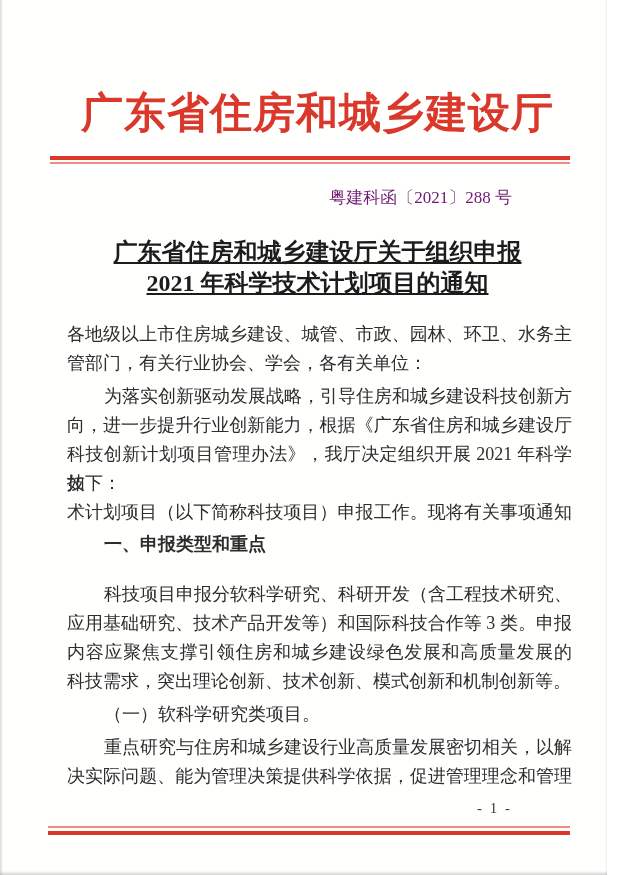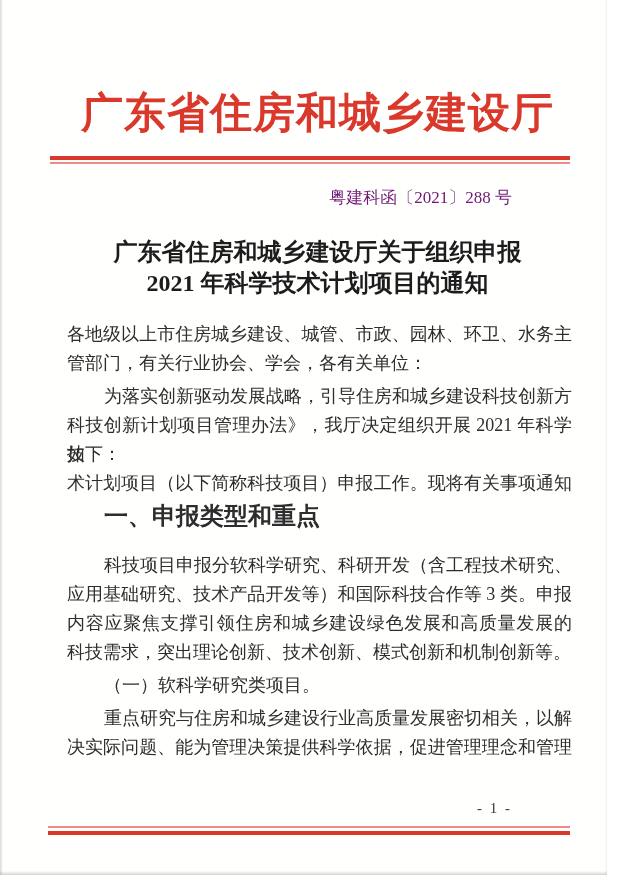--- a/index.html
+++ b/index.html
@@ -79,20 +79,21 @@
   .notice-title {
     position: absolute;
     top: 237px;
     left: 0;
     width: 635px;
     text-align: center;
     font-size: 24px;
     line-height: 31px;
     font-weight: bold;
     color: var(--title-ink);
+    text-decoration: underline;
   }
 
   .body-block {
     position: absolute;
     top: 320px;
     left: 67px;
     width: 505px;
     color: var(--ink);
   }
   .line {
@@ -101,23 +102,23 @@
     font-size: 18px;
     font-family: var(--serif);
   }
   .line.stretch {
     text-align: justify;
     text-align-last: justify;
   }
   .line.indent { padding-left: 37px; margin-top: 20px; }
   .line.para-start { margin-top: 4px; }
   .line.heading {
-    font-family: Liberation Serif, serif;
+    font-family: Liberation Mono, monospace;
     font-weight: bold;
-    font-size: 24px;
+    font-size: 18px;
   }
   .line.kaiti {
     font-size: 18px;
   }
 
   .page-number {
     position: absolute;
     top: 800px;
     right: 95px;
     font-size: 15px;
@@ -156,20 +157,21 @@
 
   <div class="notice-title">
     <div>广东省住房和城乡建设厅关于组织申报</div>
     <div>2021 年科学技术计划项目的通知</div>
   </div>
 
   <div class="body-block" id="body-block">
       <div class="line body stretch">各地级以上市住房城乡建设、城管、市政、园林、环卫、水务主</div>
       <div class="line body">管部门，有关行业协会、学会，各有关单位：</div>
       <div class="line body indent stretch para-start">为落实创新驱动发展战略，引导住房和城乡建设科技创新方</div>
+      <div class="line body stretch">向，进一步提升行业创新能力，根据《广东省住房和城乡建设厅</div>
       <div class="line body stretch">科技创新计划项目管理办法》，我厅决定组织开展 2021 年科学技</div>
       <div class="line body">如下：</div>
       <div class="line body stretch">术计划项目（以下简称科技项目）申报工作。现将有关事项通知</div>
       <div class="line heading indent para-start">一、申报类型和重点</div>
       <div class="line body indent stretch">科技项目申报分软科学研究、科研开发（含工程技术研究、</div>
       <div class="line body stretch">应用基础研究、技术产品开发等）和国际科技合作等 3 类。申报</div>
       <div class="line body stretch">内容应聚焦支撑引领住房和城乡建设绿色发展和高质量发展的</div>
       <div class="line body">科技需求，突出理论创新、技术创新、模式创新和机制创新等。</div>
       <div class="line kaiti indent para-start">（一）软科学研究类项目。</div>
       <div class="line body indent stretch para-start">重点研究与住房和城乡建设行业高质量发展密切相关，以解</div>

